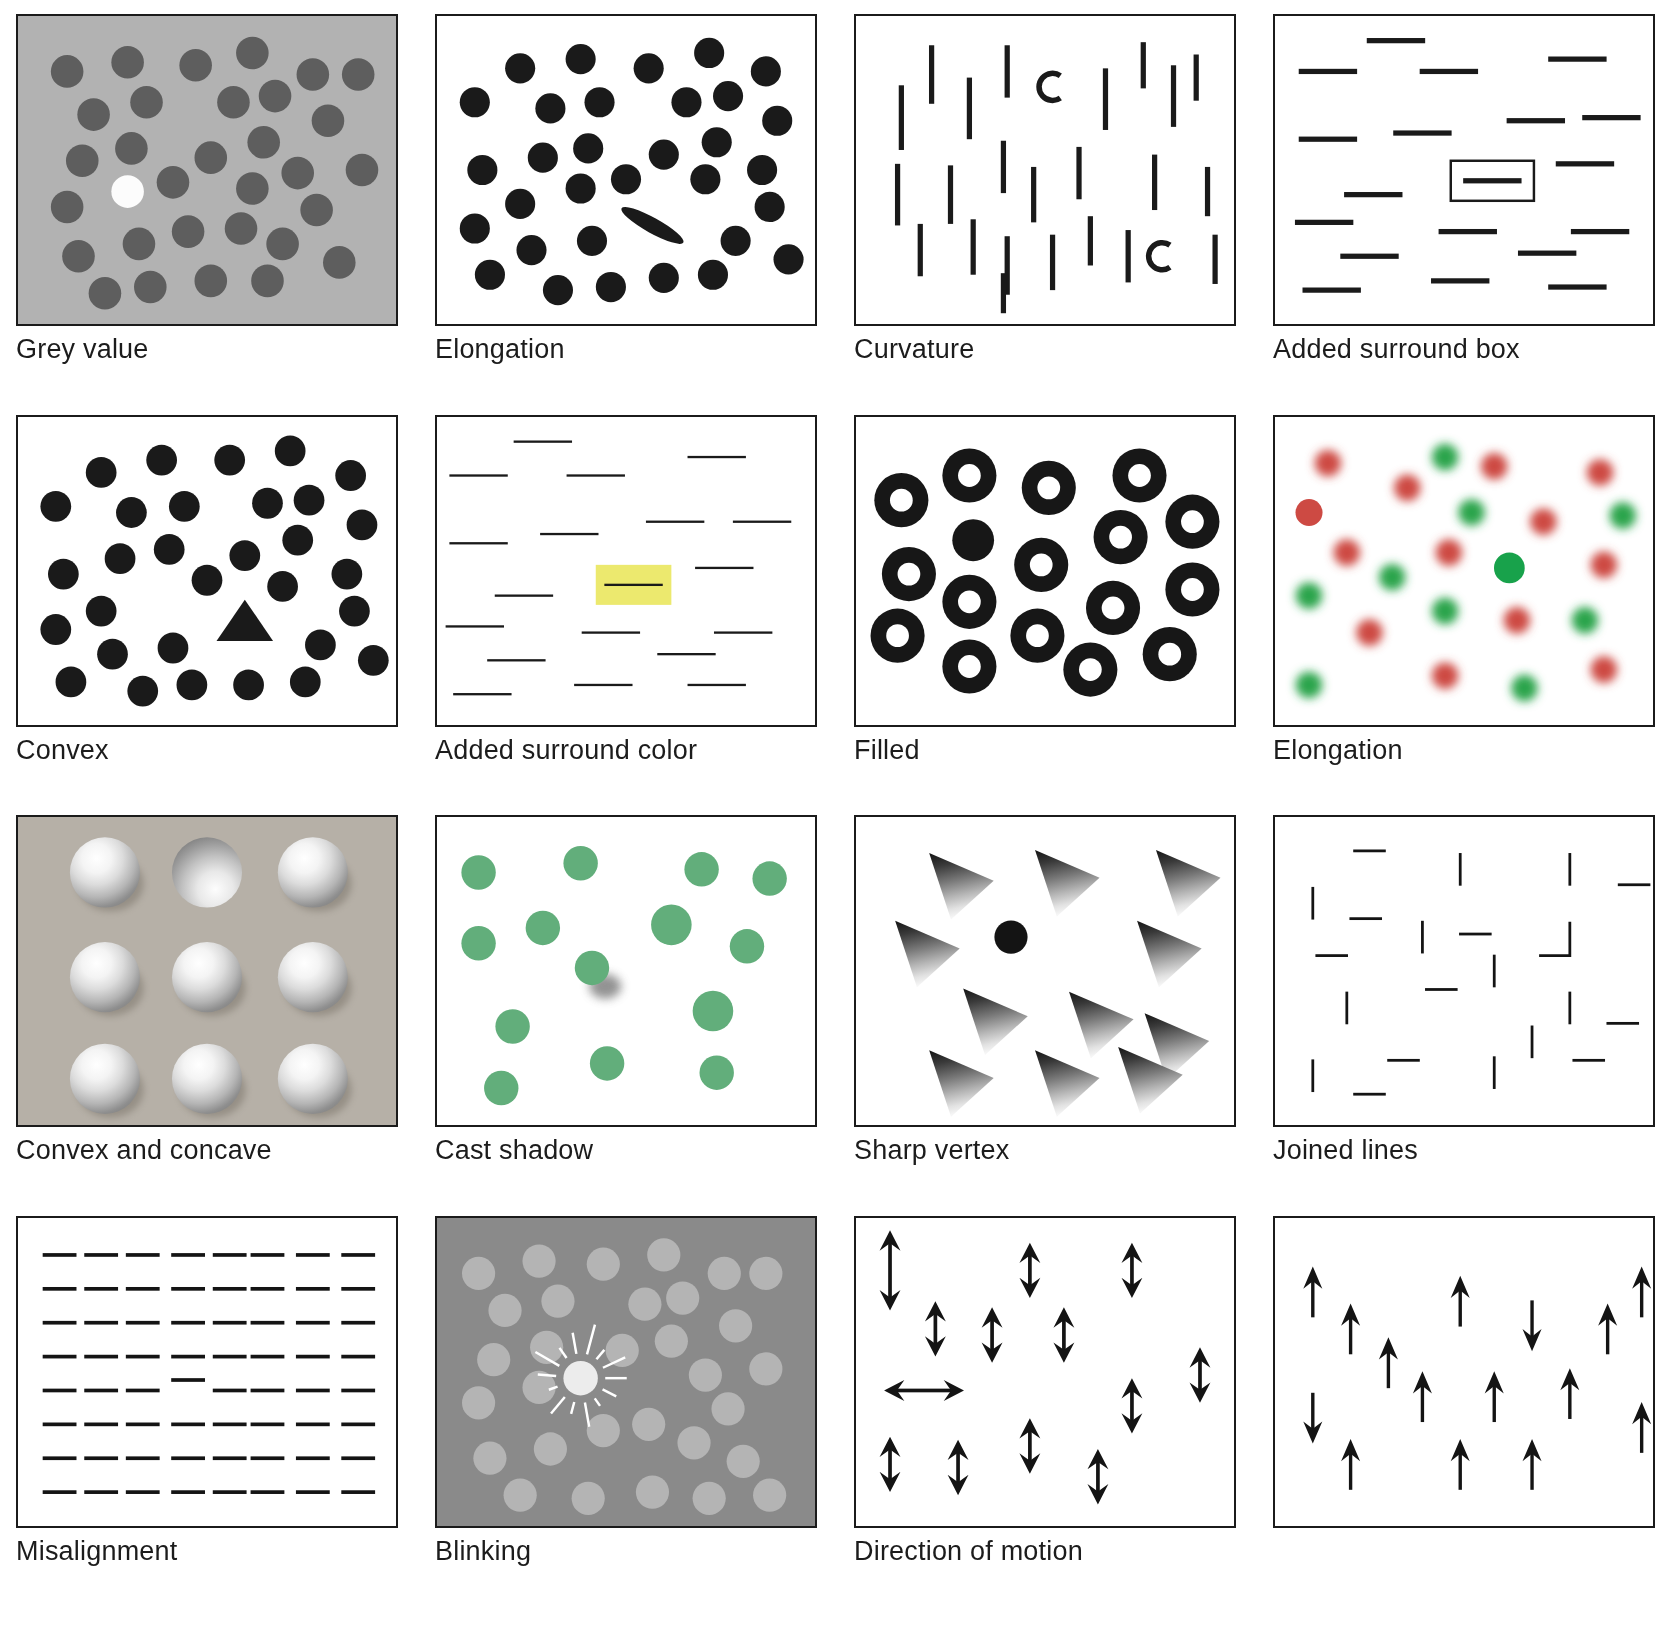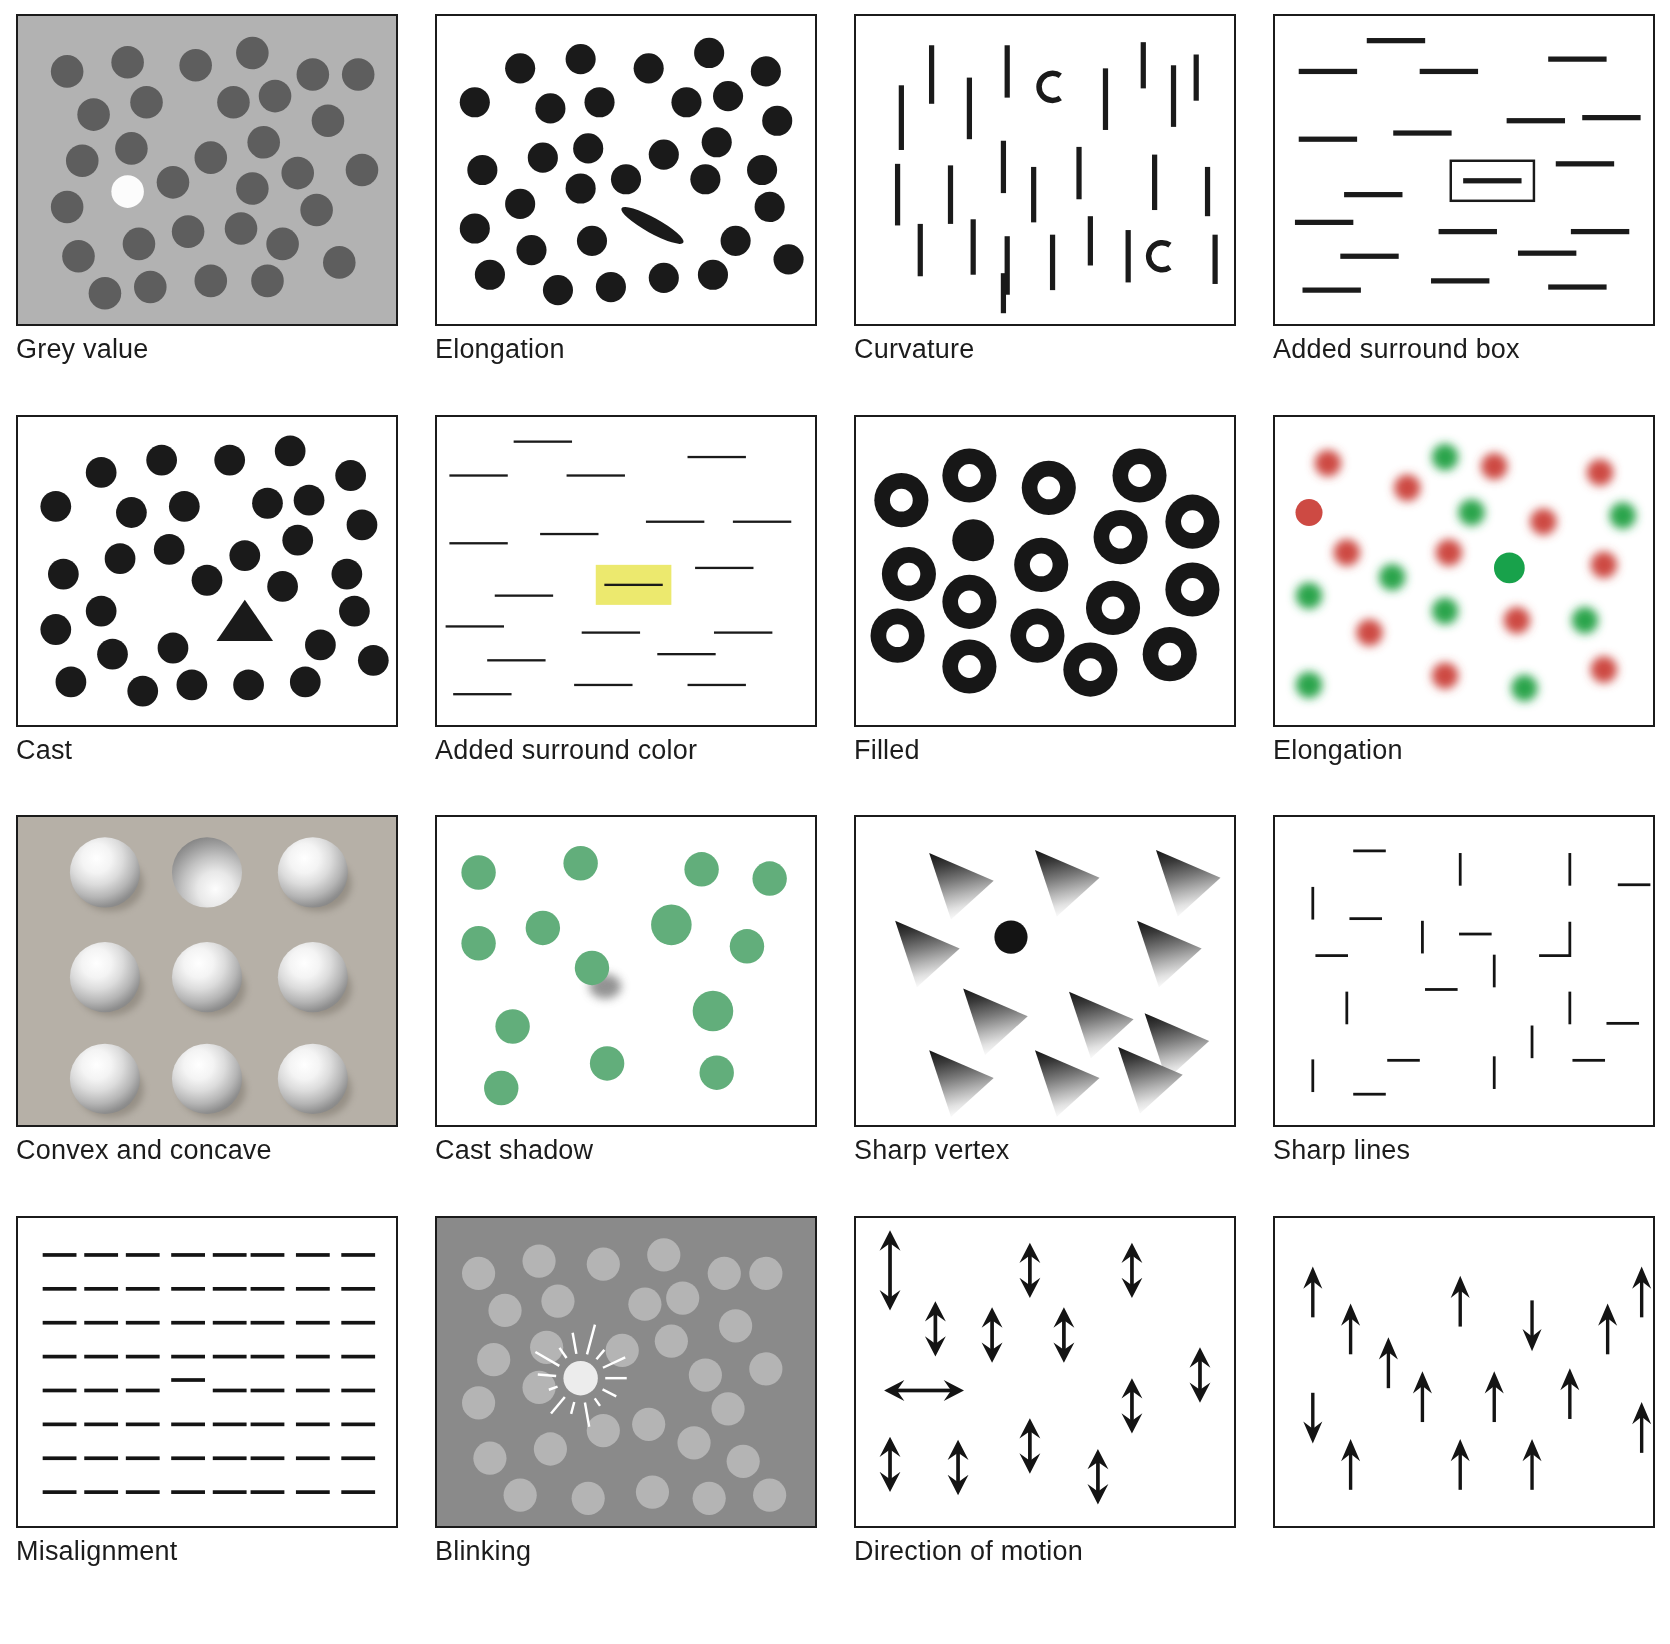--- a/index.html
+++ b/index.html
@@ -218,21 +218,21 @@
           <circle cx="98.4" cy="74" r="5" fill="#1a1a1a"></circle>
           <circle cx="115.62" cy="79" r="5" fill="#1a1a1a"></circle>
           <circle cx="17.22" cy="86" r="5" fill="#1a1a1a"></circle>
           <circle cx="40.589999999999996" cy="89" r="5" fill="#1a1a1a"></circle>
           <circle cx="56.58" cy="87" r="5" fill="#1a1a1a"></circle>
           <circle cx="75.03" cy="87" r="5" fill="#1a1a1a"></circle>
           <circle cx="93.48" cy="86" r="5" fill="#1a1a1a"></circle>
           <polygon points="73.8,59.3 64.6,72.7 83,72.7" fill="#1a1a1a"></polygon>
         </svg>
       </div>
-      <figcaption>Cast</figcaption>
+      <figcaption>Convex</figcaption>
     </figure>
     <figure>
       <div class="box" style="background: rgb(255, 255, 255);">
         <svg viewBox="0 0 123 100" preserveAspectRatio="none">
           <rect x="51.66" y="48" width="24.60000000000001" height="13" fill="#ece96e"></rect>
           <rect x="24.939999999999998" y="7.625" width="19" height="0.75" fill="#1a1a1a"></rect>
           <rect x="81.52" y="12.625" width="19" height="0.75" fill="#1a1a1a"></rect>
           <rect x="4.029999999999999" y="18.625" width="19" height="0.75" fill="#1a1a1a"></rect>
           <rect x="42.16" y="18.625" width="19" height="0.75" fill="#1a1a1a"></rect>
           <rect x="67.99" y="33.625" width="19" height="0.75" fill="#1a1a1a"></rect>
@@ -408,21 +408,21 @@
           <rect x="47.519999999999996" y="33.7" width="0.9" height="10.6" fill="#141414"></rect>
           <rect x="70.89" y="44.7" width="0.9" height="10.6" fill="#141414"></rect>
           <rect x="22.92" y="56.7" width="0.9" height="10.6" fill="#141414"></rect>
           <rect x="95.49" y="56.7" width="0.9" height="10.6" fill="#141414"></rect>
           <rect x="83.19" y="67.7" width="0.9" height="10.6" fill="#141414"></rect>
           <rect x="70.89" y="77.7" width="0.9" height="10.6" fill="#141414"></rect>
           <rect x="11.850000000000001" y="78.7" width="0.9" height="10.6" fill="#141414"></rect>
           <path d="M 95.94 34 L 95.94 45 L 85.94 45" fill="none" stroke="#141414" stroke-width="0.9"></path>
         </svg>
       </div>
-      <figcaption>Sharp lines</figcaption>
+      <figcaption>Joined lines</figcaption>
     </figure>
     <figure>
       <div class="box" style="background: rgb(255, 255, 255);">
         <svg viewBox="0 0 123 100" preserveAspectRatio="none">
           <rect x="8.03" y="11.4" width="11" height="1.2" fill="#141414"></rect>
           <rect x="21.56" y="11.4" width="11" height="1.2" fill="#141414"></rect>
           <rect x="35.089999999999996" y="11.4" width="11" height="1.2" fill="#141414"></rect>
           <rect x="49.85" y="11.4" width="11" height="1.2" fill="#141414"></rect>
           <rect x="63.379999999999995" y="11.4" width="11" height="1.2" fill="#141414"></rect>
           <rect x="75.67999999999999" y="11.4" width="11" height="1.2" fill="#141414"></rect>

